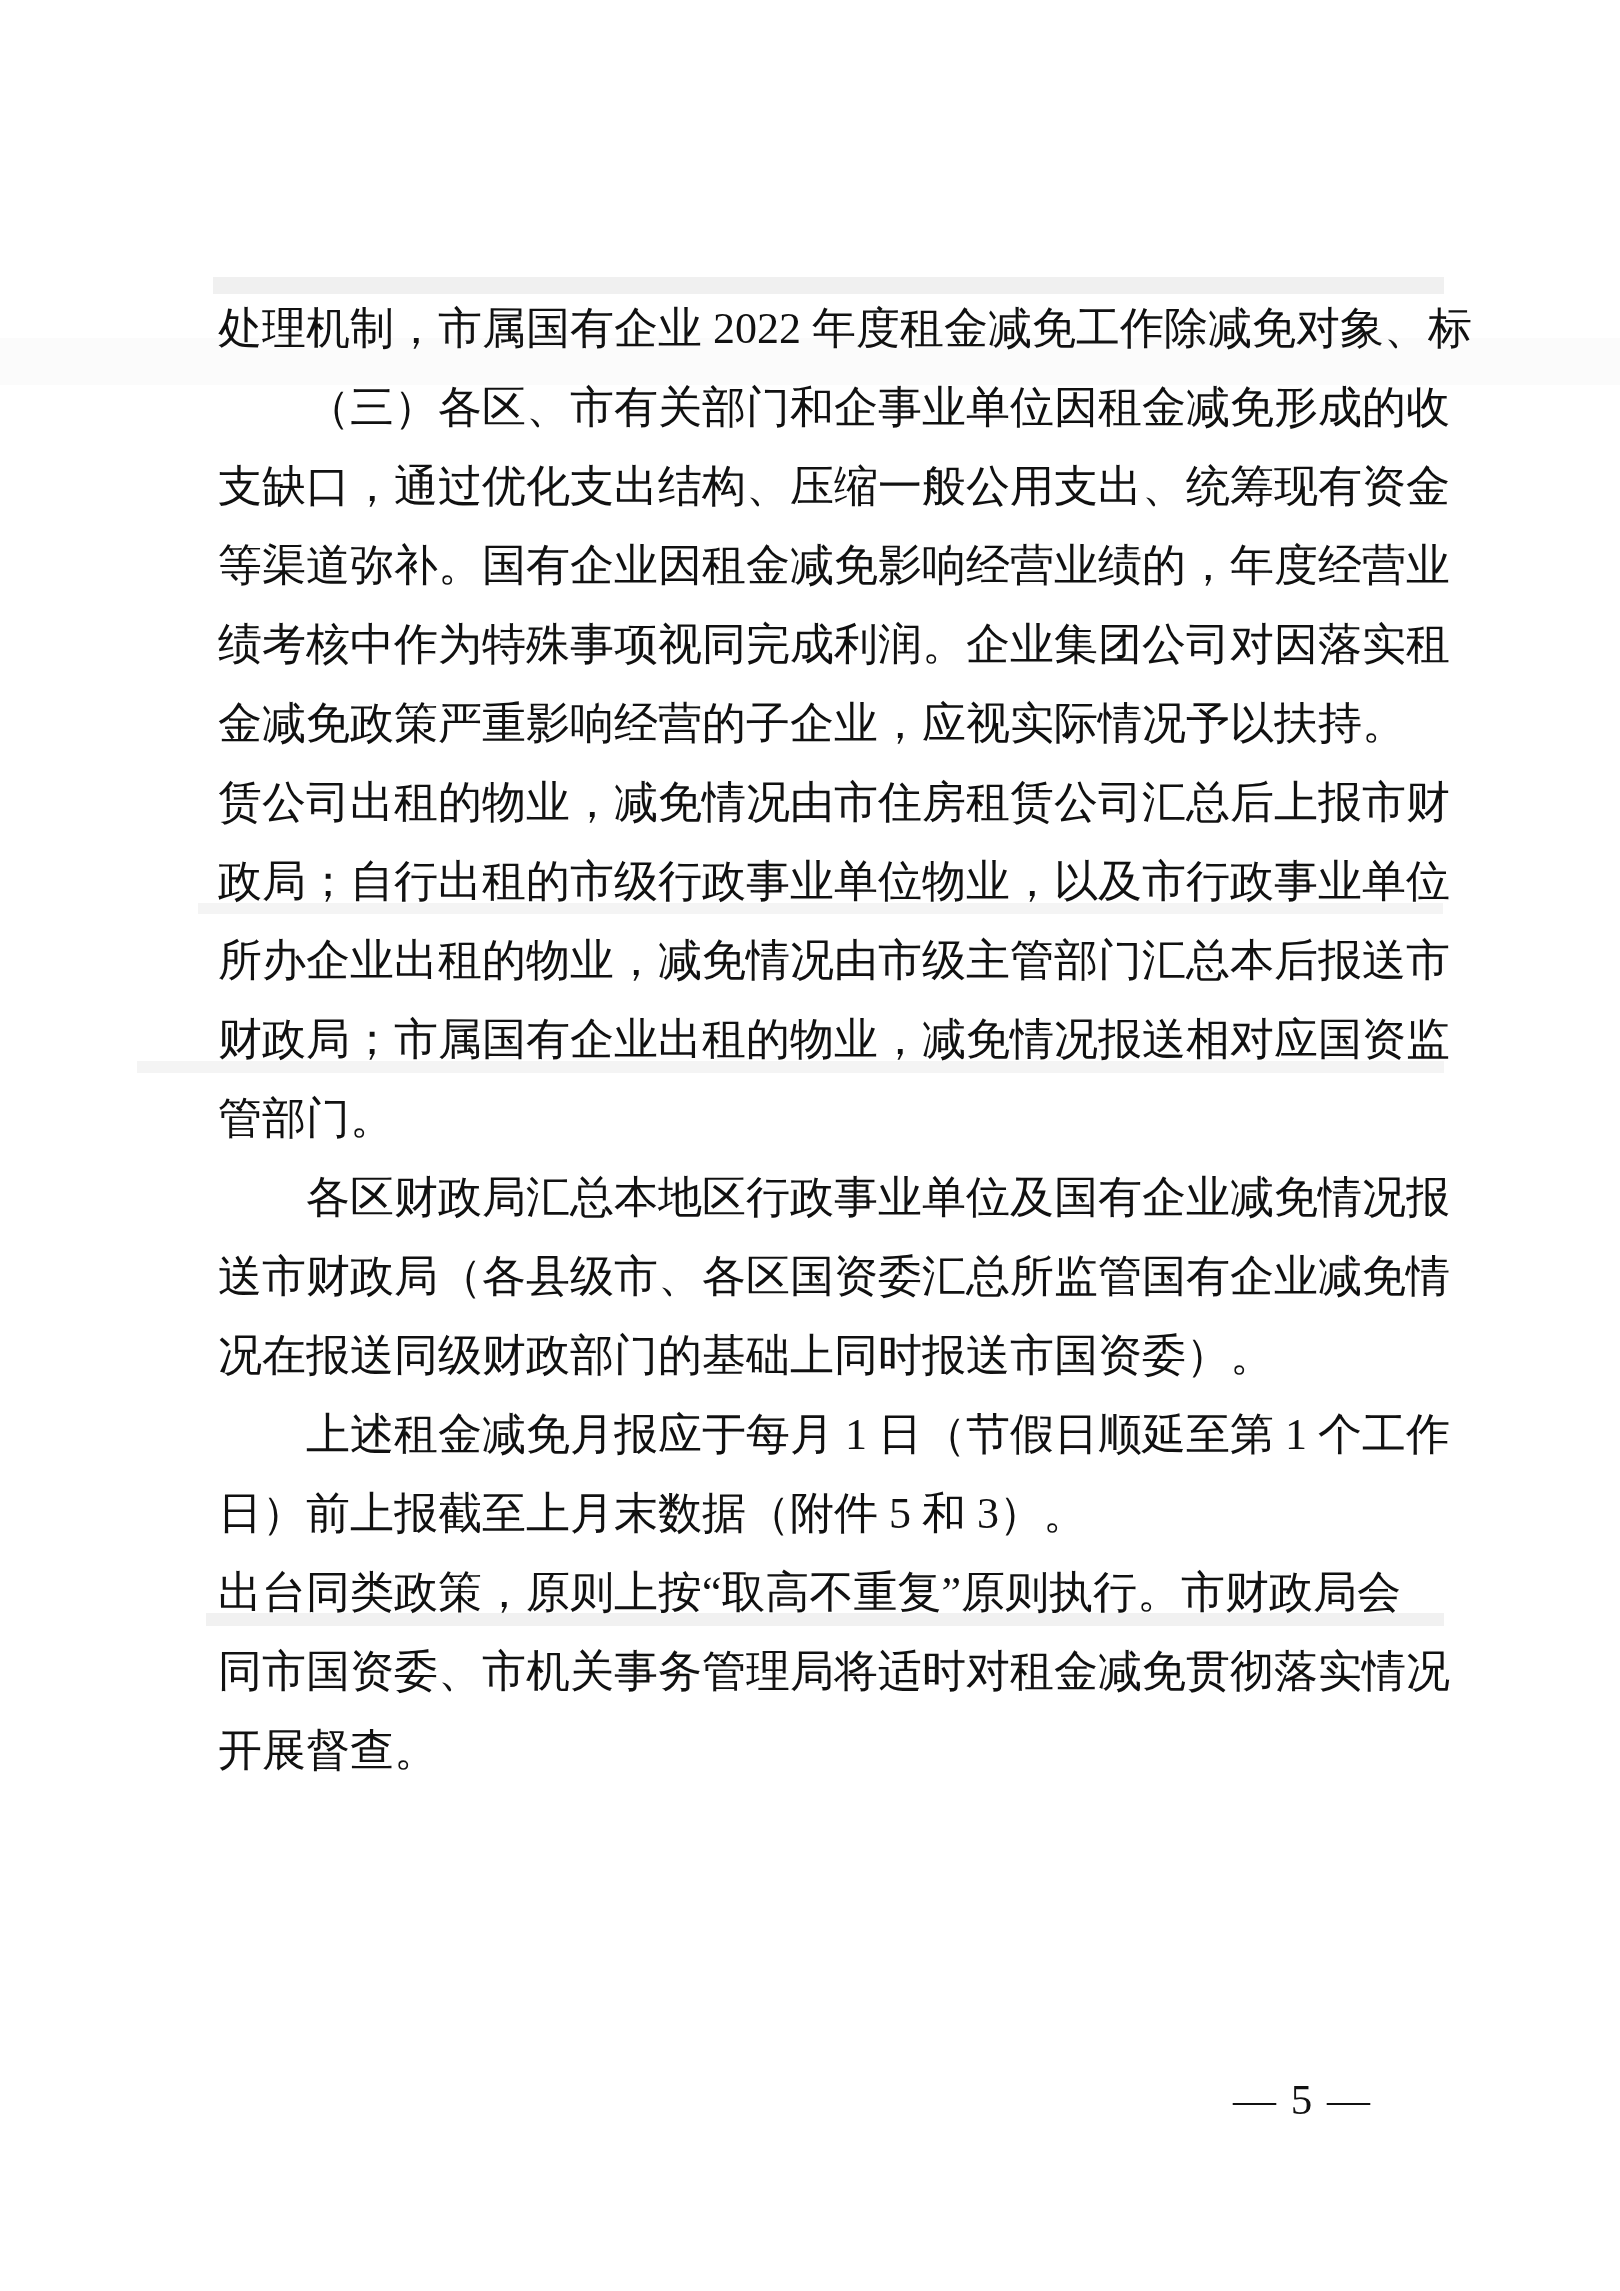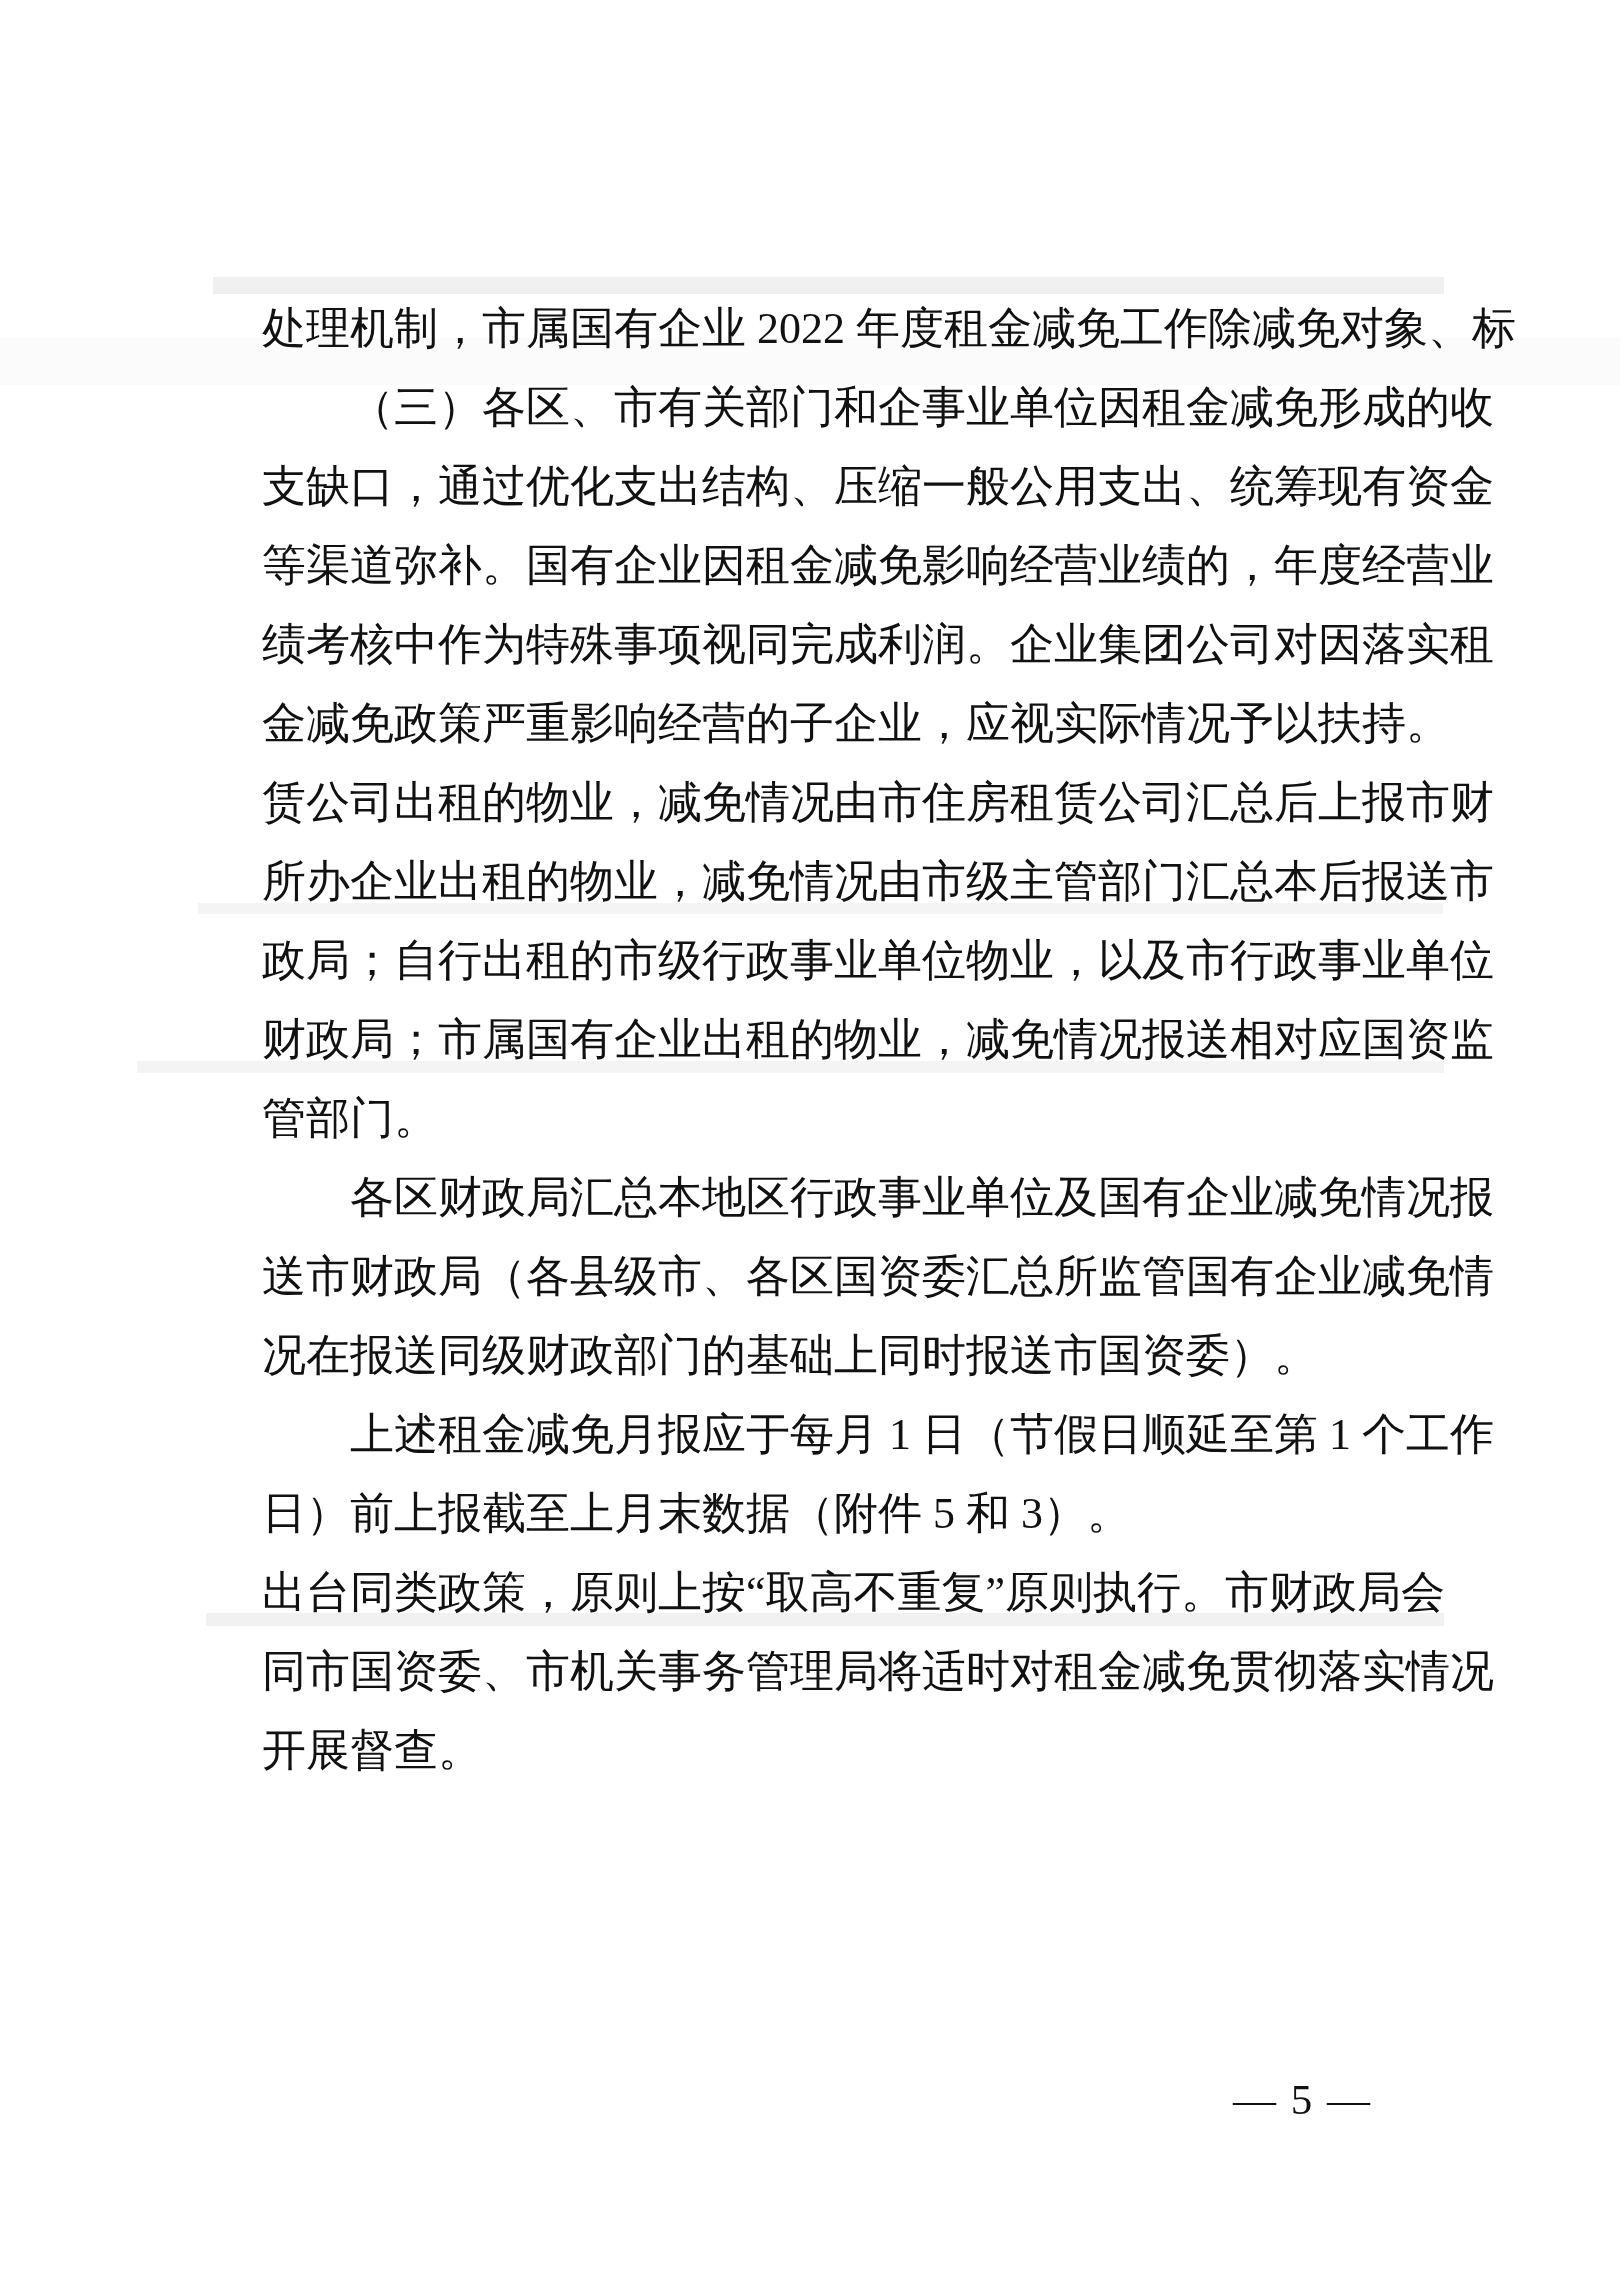--- a/index.html
+++ b/index.html
@@ -25,21 +25,20 @@
   .band-2 { left: 0px;    top: 338px;  width: 1620px; height: 47px; background: #fbfbfb; }
   .band-3 { left: 198px;  top: 903px;  width: 1245px; height: 10.8px; background: #f4f4f4; }
   .band-4 { left: 137px;  top: 1061px; width: 1307px; height: 11.8px; background: #f4f4f4; }
   .band-5 { left: 206px;  top: 1613px; width: 1238px; height: 12.7px; background: #f1f1f1; }
   .content {
     position: absolute;
     z-index: 1;
     left: 218px;
     top: 289px;
     width: 1220px;
-    margin-left: 44px;
   }
   .line {
     height: 79px;
     line-height: 79px;
     font-size: 44px;
     white-space: nowrap;
     color: #111111;
   }
   .page-number {
     position: absolute;
@@ -64,22 +63,22 @@
   <div class="scan-band band-5"></div>
 
   <div class="content">
     <div class="line">处理机制，市属国有企业 2022 年度租金减免工作除减免对象、标</div>
     <div class="line">　　（三）各区、市有关部门和企事业单位因租金减免形成的收</div>
     <div class="line">支缺口，通过优化支出结构、压缩一般公用支出、统筹现有资金</div>
     <div class="line">等渠道弥补。国有企业因租金减免影响经营业绩的，年度经营业</div>
     <div class="line">绩考核中作为特殊事项视同完成利润。企业集团公司对因落实租</div>
     <div class="line">金减免政策严重影响经营的子企业，应视实际情况予以扶持。</div>
     <div class="line">赁公司出租的物业，减免情况由市住房租赁公司汇总后上报市财</div>
+    <div class="line">政局；自行出租的市级行政事业单位物业，以及市行政事业单位</div>
     <div class="line">所办企业出租的物业，减免情况由市级主管部门汇总本后报送市</div>
-    <div class="line">政局；自行出租的市级行政事业单位物业，以及市行政事业单位</div>
     <div class="line">财政局；市属国有企业出租的物业，减免情况报送相对应国资监</div>
     <div class="line">管部门。</div>
     <div class="line">　　各区财政局汇总本地区行政事业单位及国有企业减免情况报</div>
     <div class="line">送市财政局（各县级市、各区国资委汇总所监管国有企业减免情</div>
     <div class="line">况在报送同级财政部门的基础上同时报送市国资委）。</div>
     <div class="line">　　上述租金减免月报应于每月 1 日（节假日顺延至第 1 个工作</div>
     <div class="line">日）前上报截至上月末数据（附件 5 和 3）。</div>
     <div class="line">出台同类政策，原则上按“取高不重复”原则执行。市财政局会</div>
     <div class="line">同市国资委、市机关事务管理局将适时对租金减免贯彻落实情况</div>
     <div class="line">开展督查。</div>

